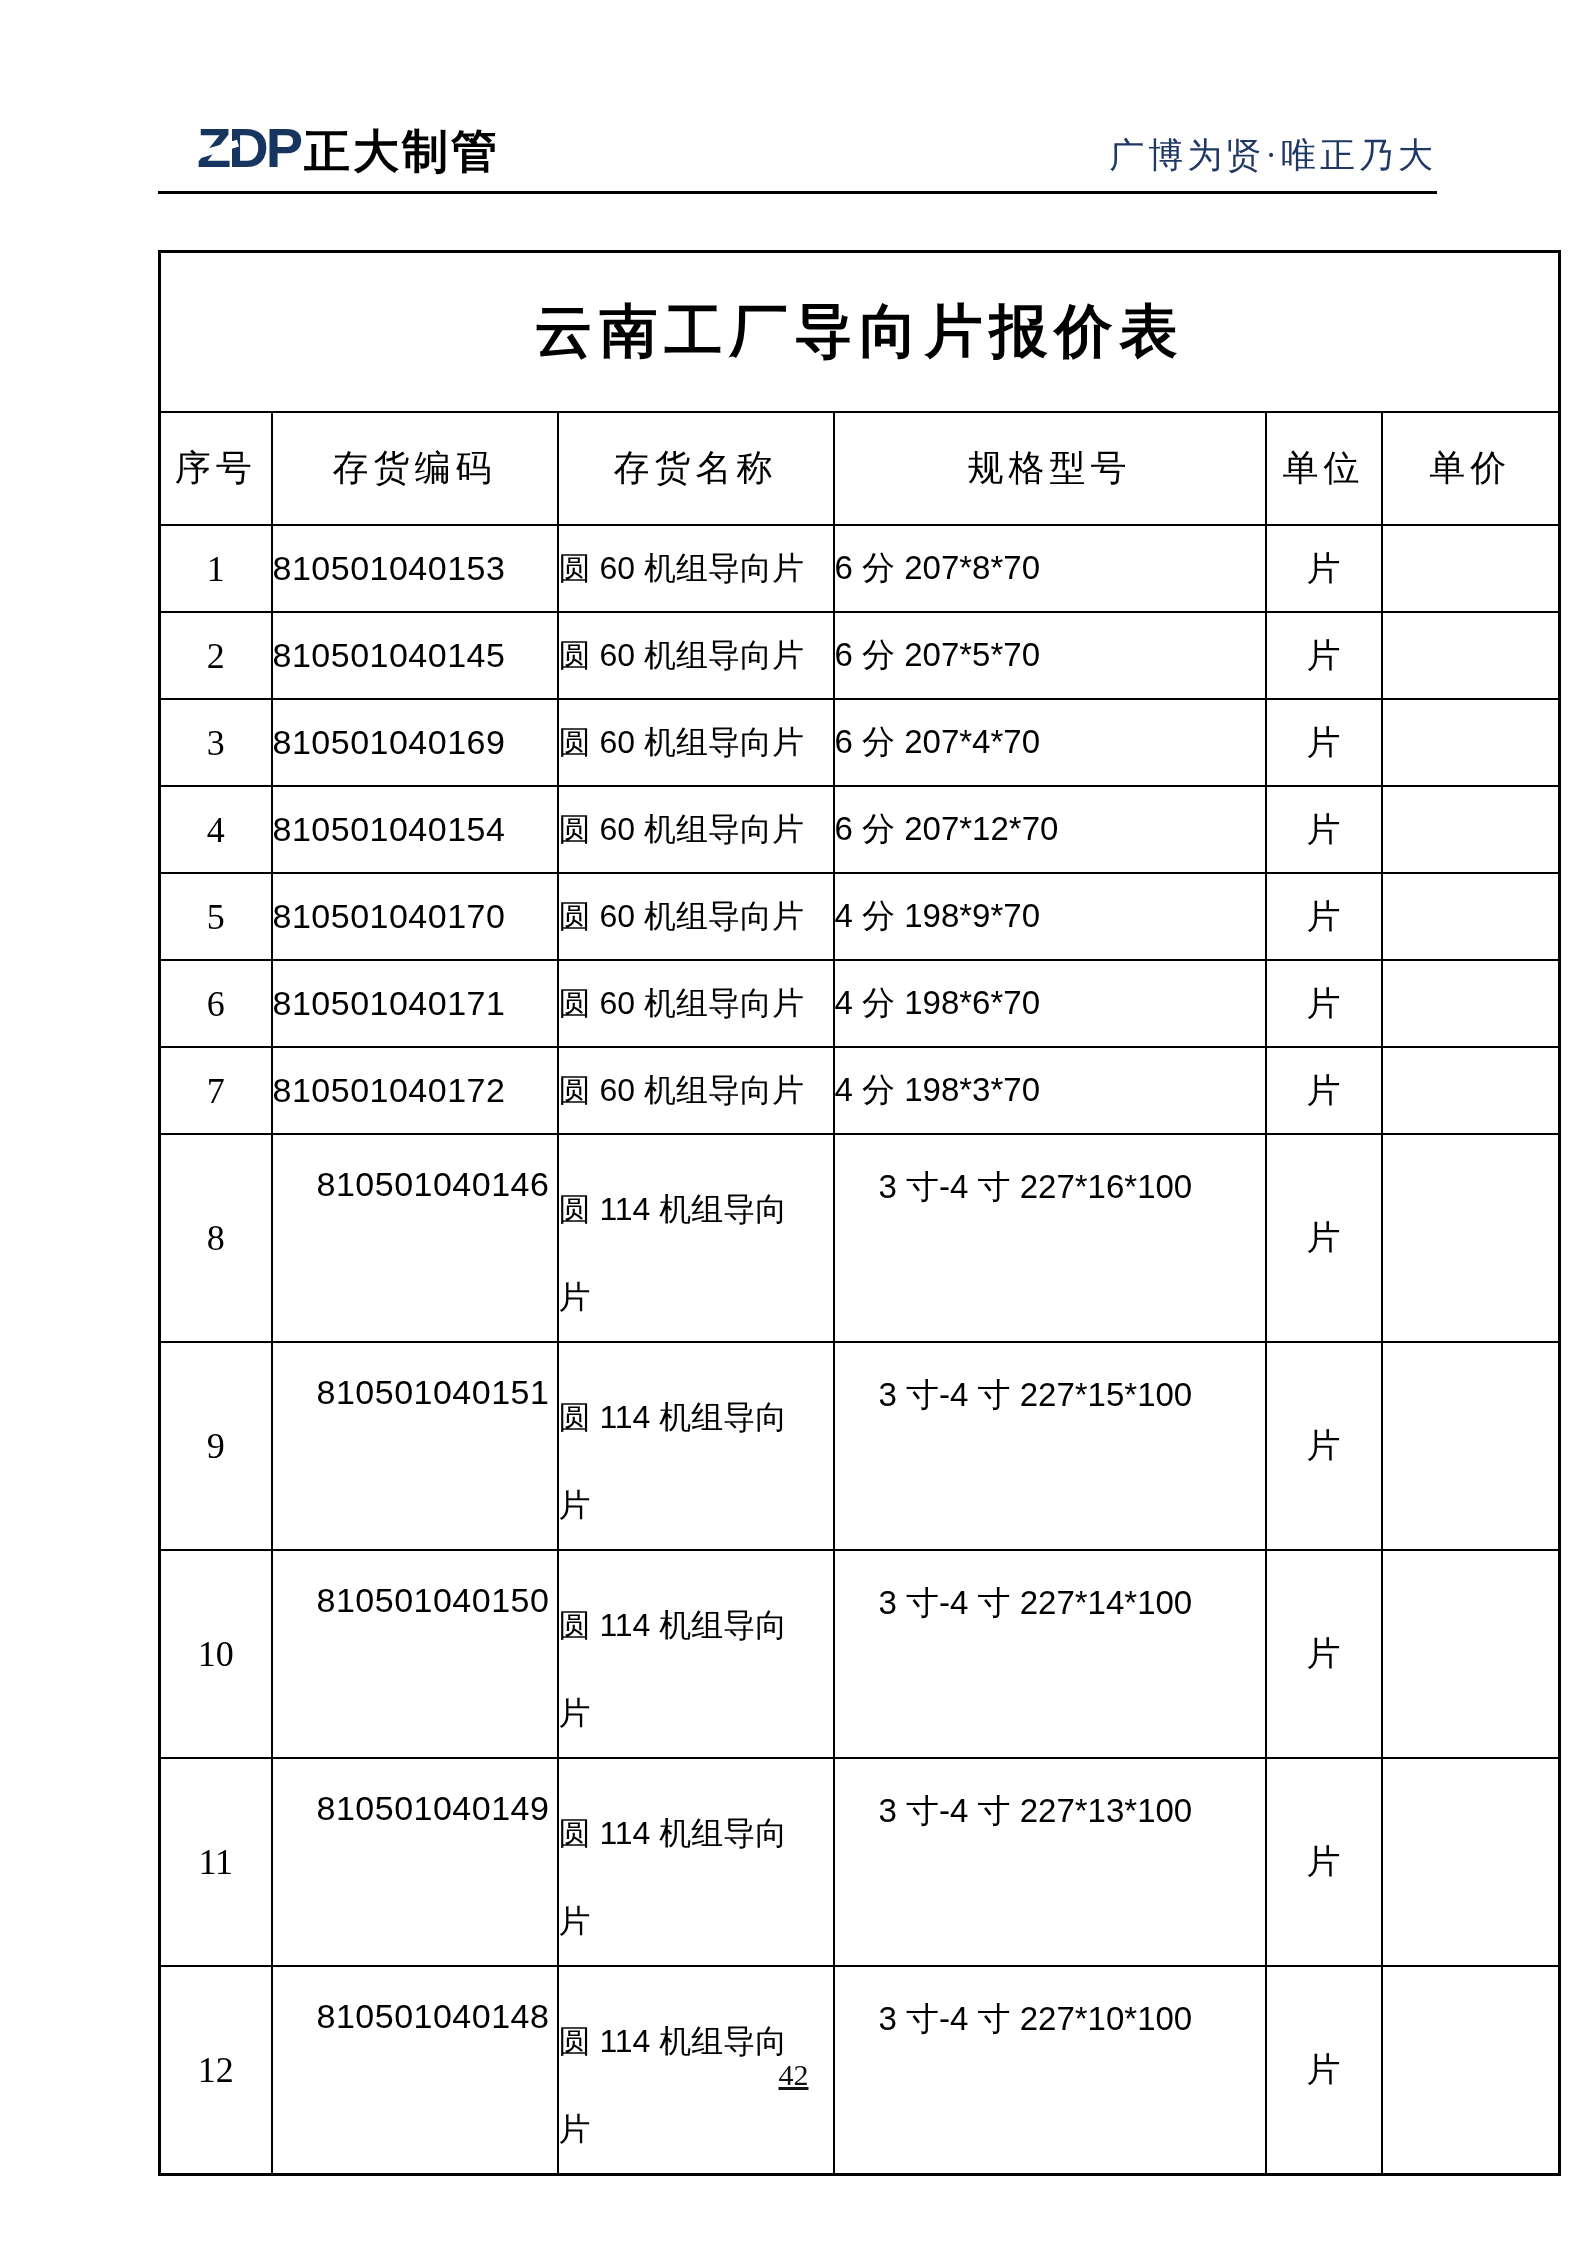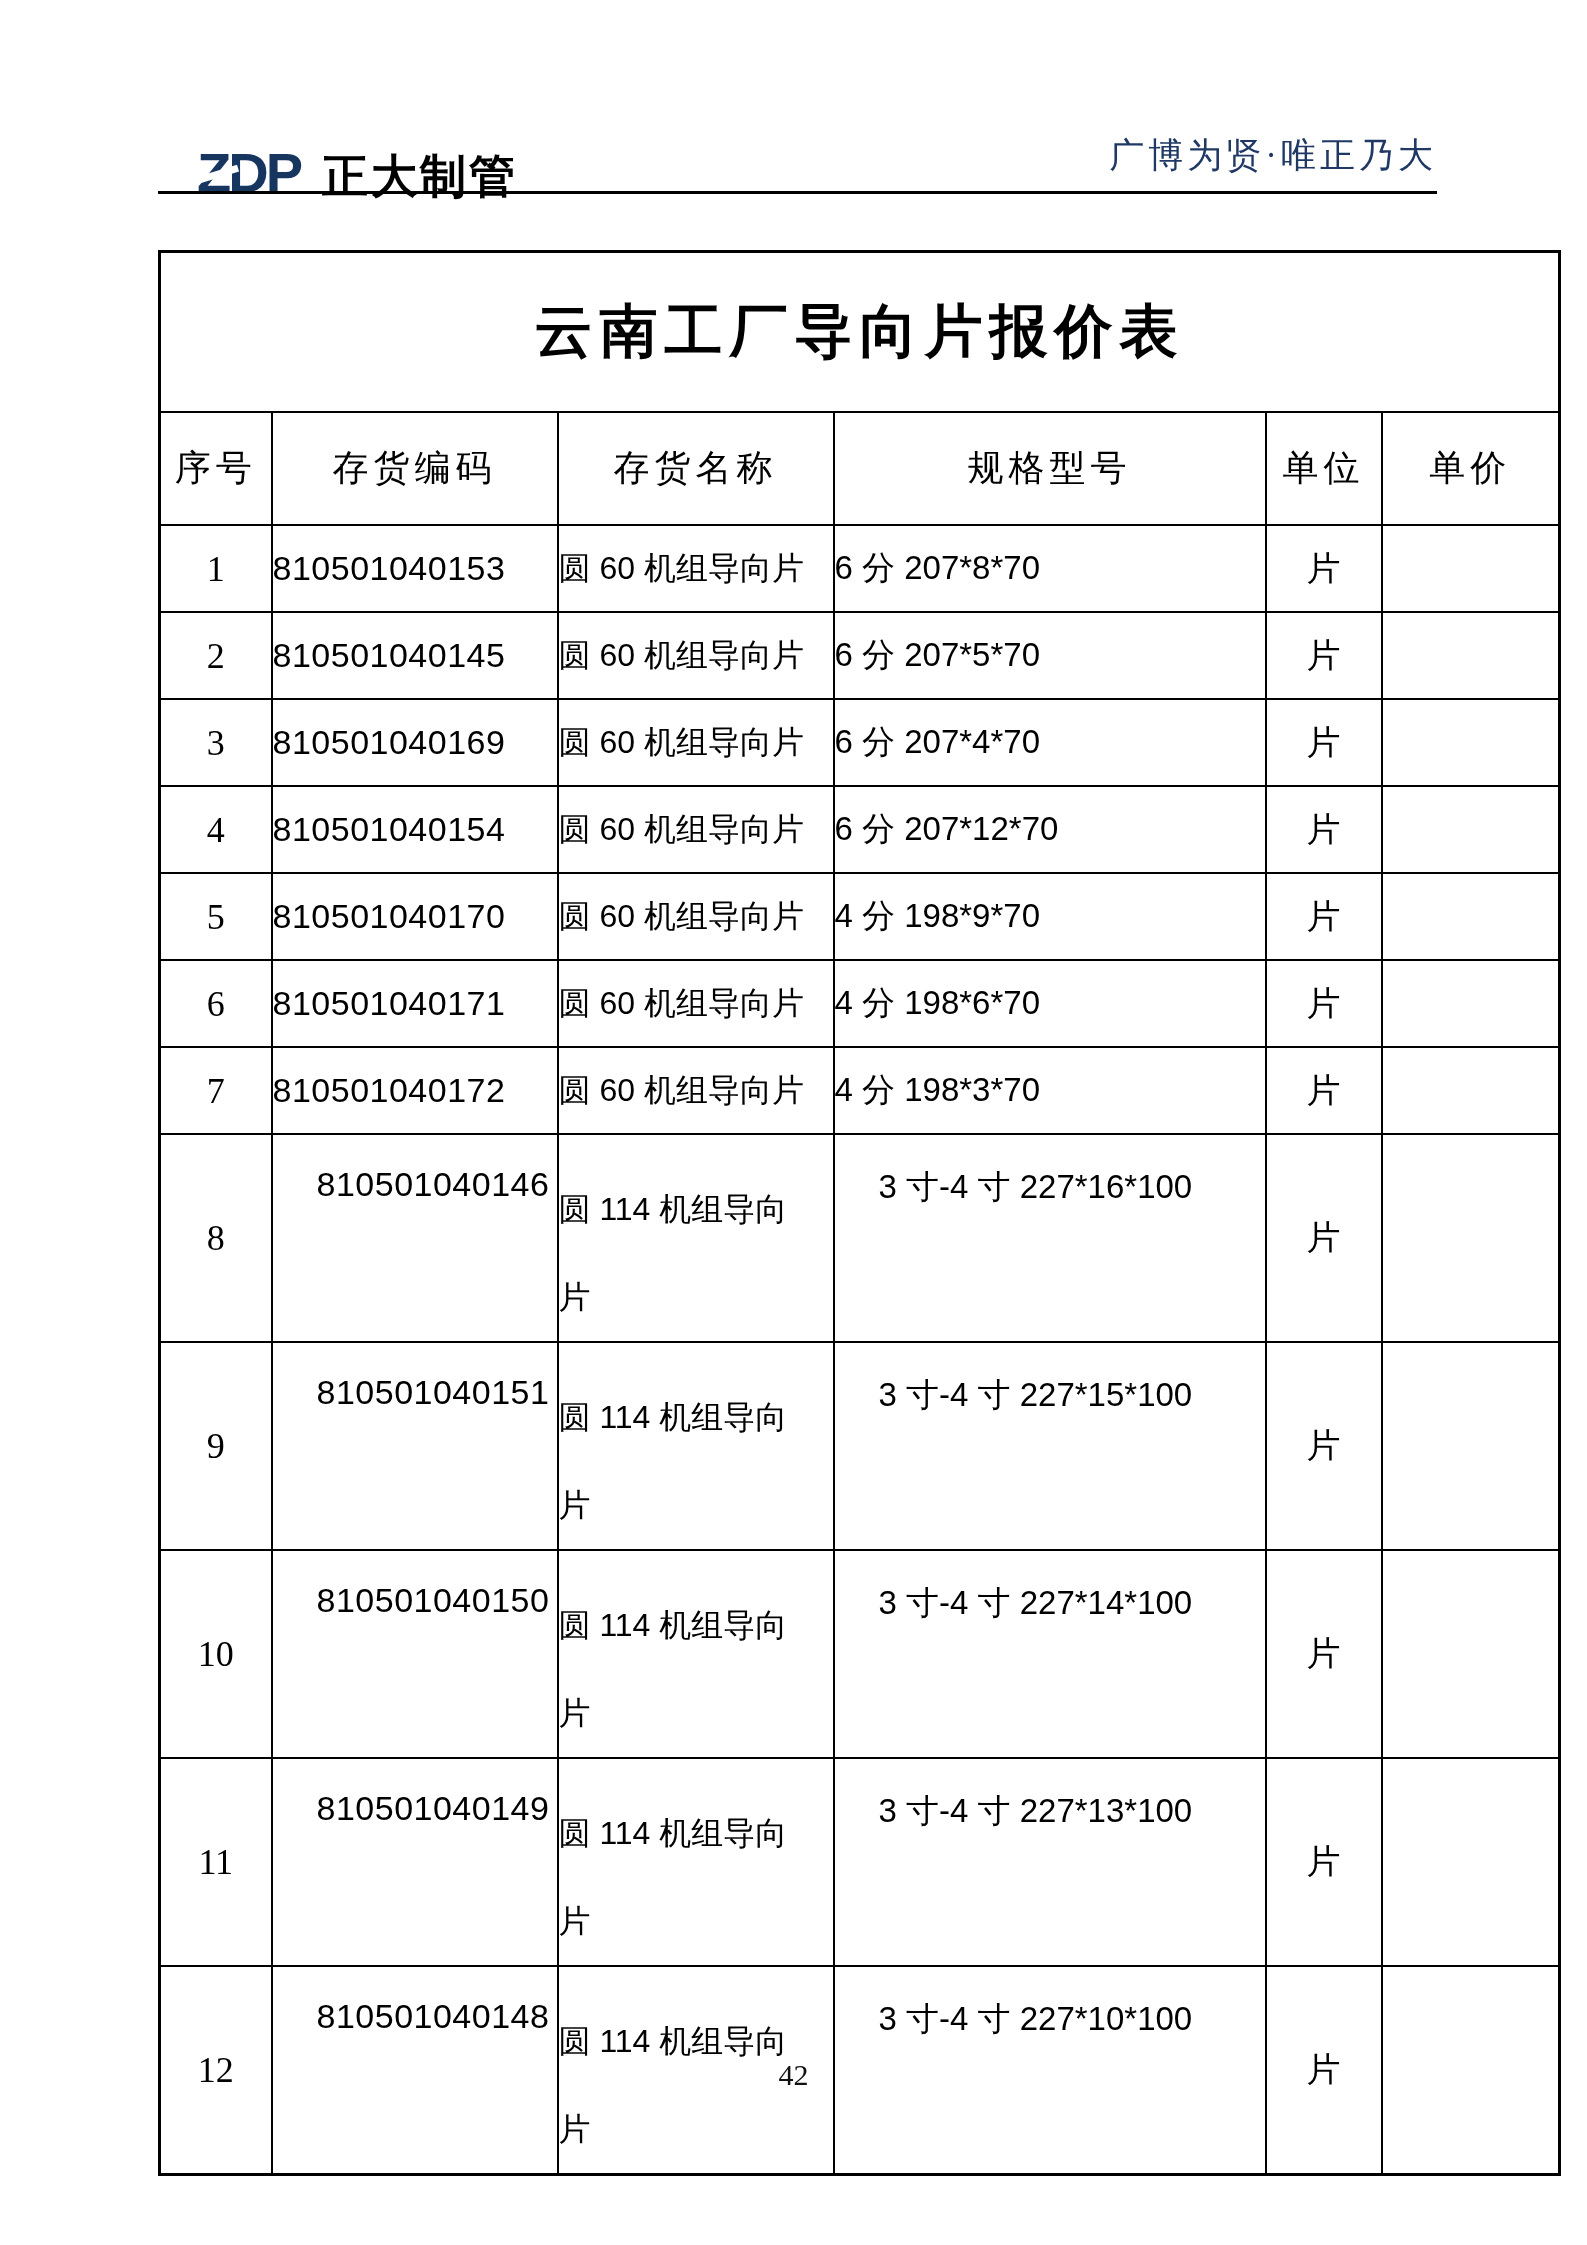--- a/index.html
+++ b/index.html
@@ -2,21 +2,21 @@
 <html><head>
 <meta charset="utf-8">
 <style>
   html,body{margin:0;padding:0;background:#ffffff;}
   body{
     width:1587px;height:2245px;position:relative;overflow:hidden;
     font-family:"Liberation Sans","DejaVu Sans",sans-serif;color:#000;
   }
   
   .page-header{position:absolute;left:0;top:0;width:1587px;height:200px;}
-  .logo{position:absolute;left:197px;top:145px;display:flex;align-items:baseline;gap:22px;}
+  .logo{position:absolute;left:197px;top:120px;display:flex;align-items:baseline;gap:4px;}
   .logo-abbr{
     position:relative;font-family:"Liberation Sans","DejaVu Sans",sans-serif;
     font-weight:900;font-size:56px;line-height:1;color:#16355f;letter-spacing:-3px;
     font-stretch:condensed;
   }
   .logo-abbr::after{ 
     content:"";position:absolute;left:-2px;top:26px;width:44px;height:7px;
     background:#ffffff;transform:rotate(-17deg);
   }
   .logo-name{
@@ -62,21 +62,21 @@
   }
   
   tr.tall td.cell-code,tr.tall td.cell-spec{vertical-align:top;padding-top:30px;padding-left:44px;}
   tr.tall td.cell-name{
     vertical-align:top;padding-top:30px;padding-right:24px;
     white-space:normal;line-height:88px;word-break:break-all;border-radius:8px;
   }
   
   .page-footer{
     position:absolute;left:0;top:2058px;width:1587px;text-align:center;
-    font-family:"Liberation Serif","DejaVu Serif",serif;font-size:30px;color:#111;
+    font-family:"Liberation Serif","DejaVu Serif",serif;font-size:30px;color:#111;text-decoration:underline;
   }
 </style>
 </head>
 <body>
 
 <div class="page-header">
   <div class="logo">
     <span class="logo-abbr">ZDP</span>
     <span class="logo-name">正大制管</span>
   </div>

